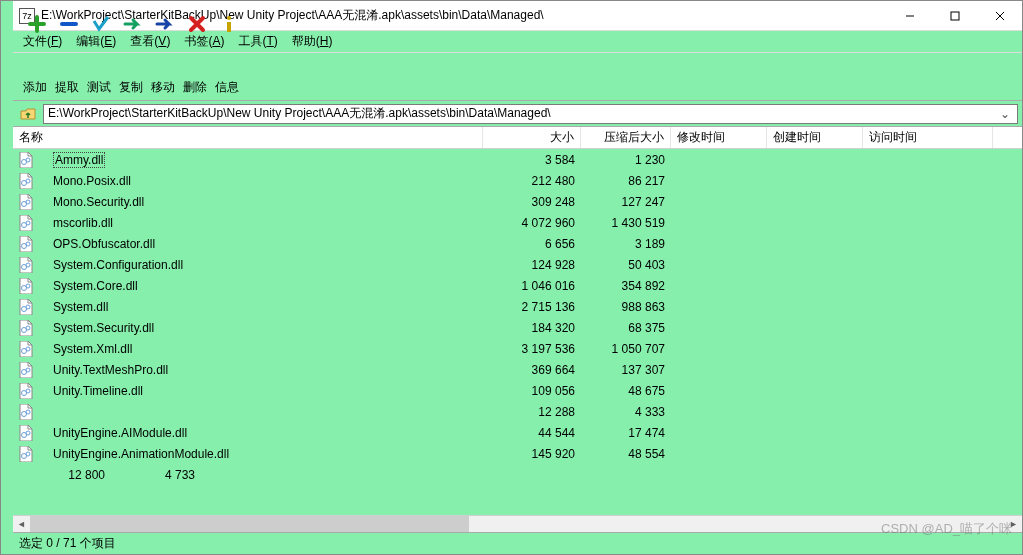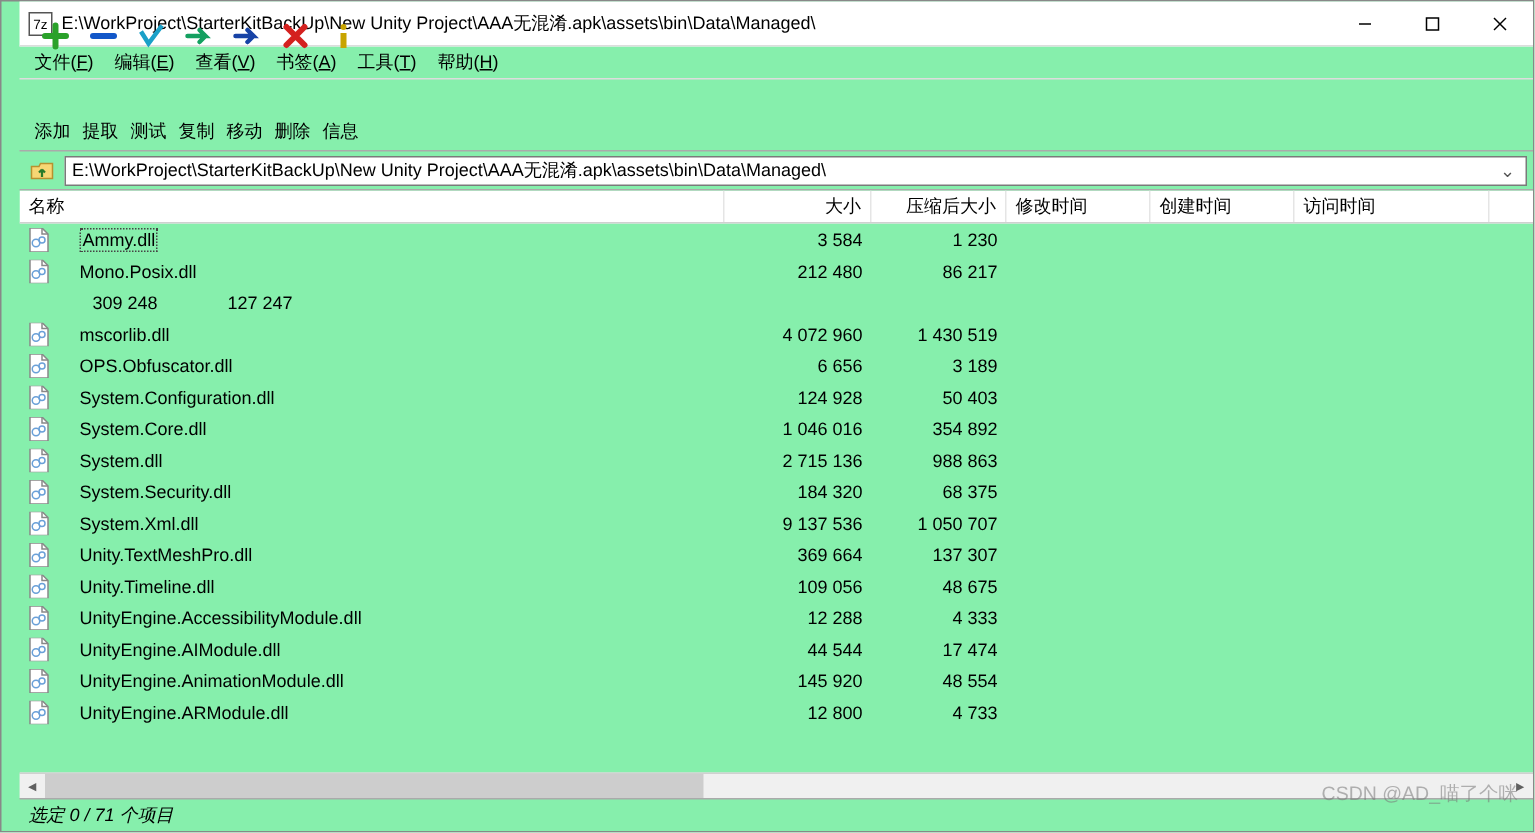--- a/index.html
+++ b/index.html
@@ -33,21 +33,21 @@
   .row { height:21px; display:flex; align-items:center; font-size:12px; cursor:pointer; }
   .row .c { padding:0 6px; white-space:nowrap; overflow:hidden; }
   .row .c-name { width:470px; display:flex; align-items:center; gap:20px; }
   .row .c-size { width:98px; text-align:right; }
   .row .c-comp { width:90px; text-align:right; }
   .row .c-mod  { width:96px; }
   .row .c-cre  { width:96px; }
   .row .c-acc  { width:130px; }
   .file-ico { width:14px; height:16px; flex-shrink:0; }
   .row.sel .name-text { border:1px dotted #444; padding:0 1px; }
-  .statusbar { height:22px; border-top:1px solid #aaa; display:flex; align-items:center; padding:0 6px; font-size:12px;font-style:italic; }
+  .statusbar { height:22px; border-top:1px solid #aaa; display:flex; align-items:center; padding:0 6px; font-size:12px; }
   .watermark { position:absolute; bottom:16px; right:10px; color:rgba(120,120,120,0.55); font-size:13px; pointer-events:none; }
   .hscrollbar { height:17px; border-top:1px solid #d0d0d0; background:#f0f0f0; display:flex; align-items:center; }
   .hscroll-track { flex:1; height:17px; position:relative; }
   .hscroll-thumb { position:absolute; left:0; top:0; height:17px; width:45%; background:#cdcdcd; }
   .hscroll-btn { width:17px; height:17px; background:#f0f0f0; display:flex; align-items:center; justify-content:center; color:#606060; font-size:9px; }
 </style>
 </head>
 <body>
 
 <div class="window">
@@ -193,20 +193,29 @@
             </svg>
             <span class="name-text">Mono.Posix.dll</span>
           </div>
           <div class="c c-size">212 480</div>
           <div class="c c-comp">86 217</div>
           <div class="c c-mod"></div>
           <div class="c c-cre"></div>
           <div class="c c-acc"></div>
         </div>
         <div class="row">
+          <div class="c c-name">
+            <svg class="file-ico" viewBox="0 0 14 16">
+              <path d="M1 0h8l4 4v12H1z" fill="#fff" stroke="#888"></path>
+              <path d="M9 0v4h4" fill="none" stroke="#888"></path>
+              <circle cx="5" cy="10" r="2.5" fill="none" stroke="#6aa0d8"></circle>
+              <circle cx="9" cy="8" r="2" fill="none" stroke="#6aa0d8"></circle>
+            </svg>
+            <span class="name-text">Mono.Security.dll</span>
+          </div>
           <div class="c c-size">309 248</div>
           <div class="c c-comp">127 247</div>
           <div class="c c-mod"></div>
           <div class="c c-cre"></div>
           <div class="c c-acc"></div>
         </div>
         <div class="row">
           <div class="c c-name">
             <svg class="file-ico" viewBox="0 0 14 16">
               <path d="M1 0h8l4 4v12H1z" fill="#fff" stroke="#888"></path>
@@ -305,21 +314,21 @@
         <div class="row">
           <div class="c c-name">
             <svg class="file-ico" viewBox="0 0 14 16">
               <path d="M1 0h8l4 4v12H1z" fill="#fff" stroke="#888"></path>
               <path d="M9 0v4h4" fill="none" stroke="#888"></path>
               <circle cx="5" cy="10" r="2.5" fill="none" stroke="#6aa0d8"></circle>
               <circle cx="9" cy="8" r="2" fill="none" stroke="#6aa0d8"></circle>
             </svg>
             <span class="name-text">System.Xml.dll</span>
           </div>
-          <div class="c c-size">9 137 536</div>
+          <div class="c c-size">3 197 536</div>
           <div class="c c-comp">1 050 707</div>
           <div class="c c-mod"></div>
           <div class="c c-cre"></div>
           <div class="c c-acc"></div>
         </div>
         <div class="row">
           <div class="c c-name">
             <svg class="file-ico" viewBox="0 0 14 16">
               <path d="M1 0h8l4 4v12H1z" fill="#fff" stroke="#888"></path>
               <path d="M9 0v4h4" fill="none" stroke="#888"></path>
@@ -351,21 +360,20 @@
           <div class="c c-acc"></div>
         </div>
         <div class="row">
           <div class="c c-name">
             <svg class="file-ico" viewBox="0 0 14 16">
               <path d="M1 0h8l4 4v12H1z" fill="#fff" stroke="#888"></path>
               <path d="M9 0v4h4" fill="none" stroke="#888"></path>
               <circle cx="5" cy="10" r="2.5" fill="none" stroke="#6aa0d8"></circle>
               <circle cx="9" cy="8" r="2" fill="none" stroke="#6aa0d8"></circle>
             </svg>
-            <span class="name-text">UnityEngine.AccessibilityModule.dll</span>
           </div>
           <div class="c c-size">12 288</div>
           <div class="c c-comp">4 333</div>
           <div class="c c-mod"></div>
           <div class="c c-cre"></div>
           <div class="c c-acc"></div>
         </div>
         <div class="row">
           <div class="c c-name">
             <svg class="file-ico" viewBox="0 0 14 16">
@@ -392,29 +400,20 @@
             </svg>
             <span class="name-text">UnityEngine.AnimationModule.dll</span>
           </div>
           <div class="c c-size">145 920</div>
           <div class="c c-comp">48 554</div>
           <div class="c c-mod"></div>
           <div class="c c-cre"></div>
           <div class="c c-acc"></div>
         </div>
         <div class="row">
-          <div class="c c-name">
-            <svg class="file-ico" viewBox="0 0 14 16">
-              <path d="M1 0h8l4 4v12H1z" fill="#fff" stroke="#888"></path>
-              <path d="M9 0v4h4" fill="none" stroke="#888"></path>
-              <circle cx="5" cy="10" r="2.5" fill="none" stroke="#6aa0d8"></circle>
-              <circle cx="9" cy="8" r="2" fill="none" stroke="#6aa0d8"></circle>
-            </svg>
-            <span class="name-text">UnityEngine.ARModule.dll</span>
-          </div>
           <div class="c c-size">12 800</div>
           <div class="c c-comp">4 733</div>
           <div class="c c-mod"></div>
           <div class="c c-cre"></div>
           <div class="c c-acc"></div>
         </div>
       </div>
     <div class="hscrollbar">
       <div class="hscroll-btn">◄</div>
       <div class="hscroll-track">

